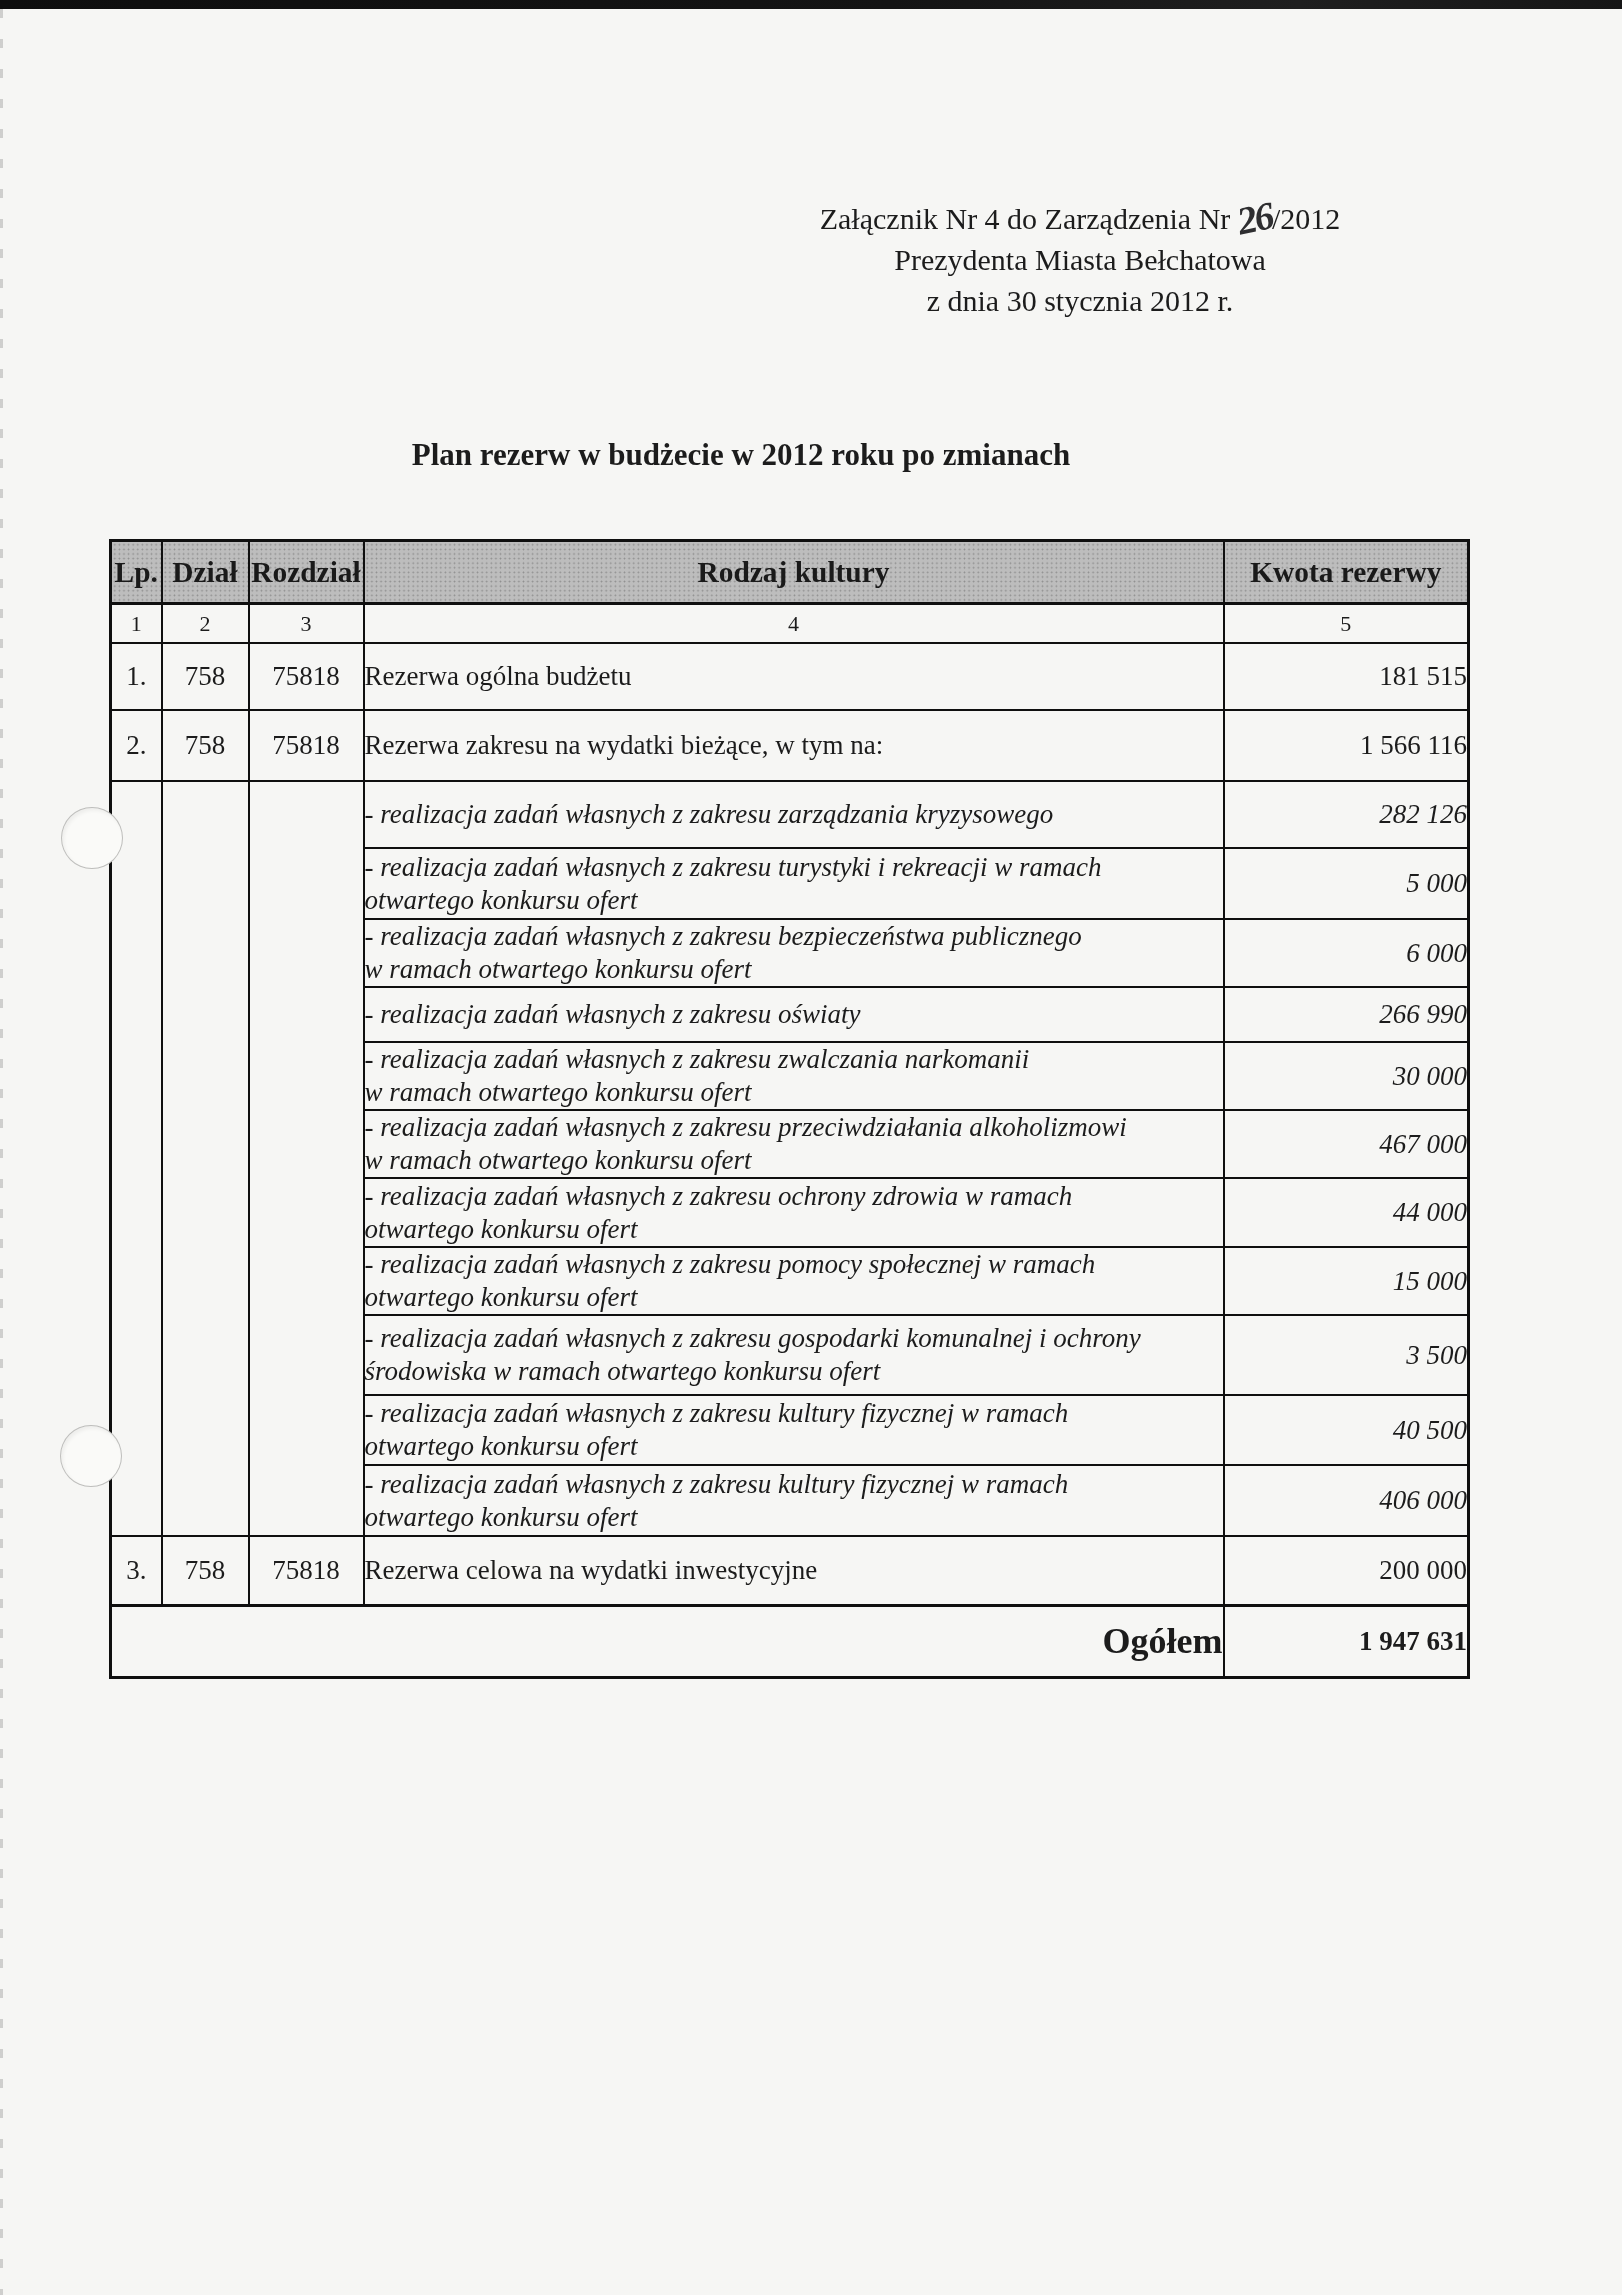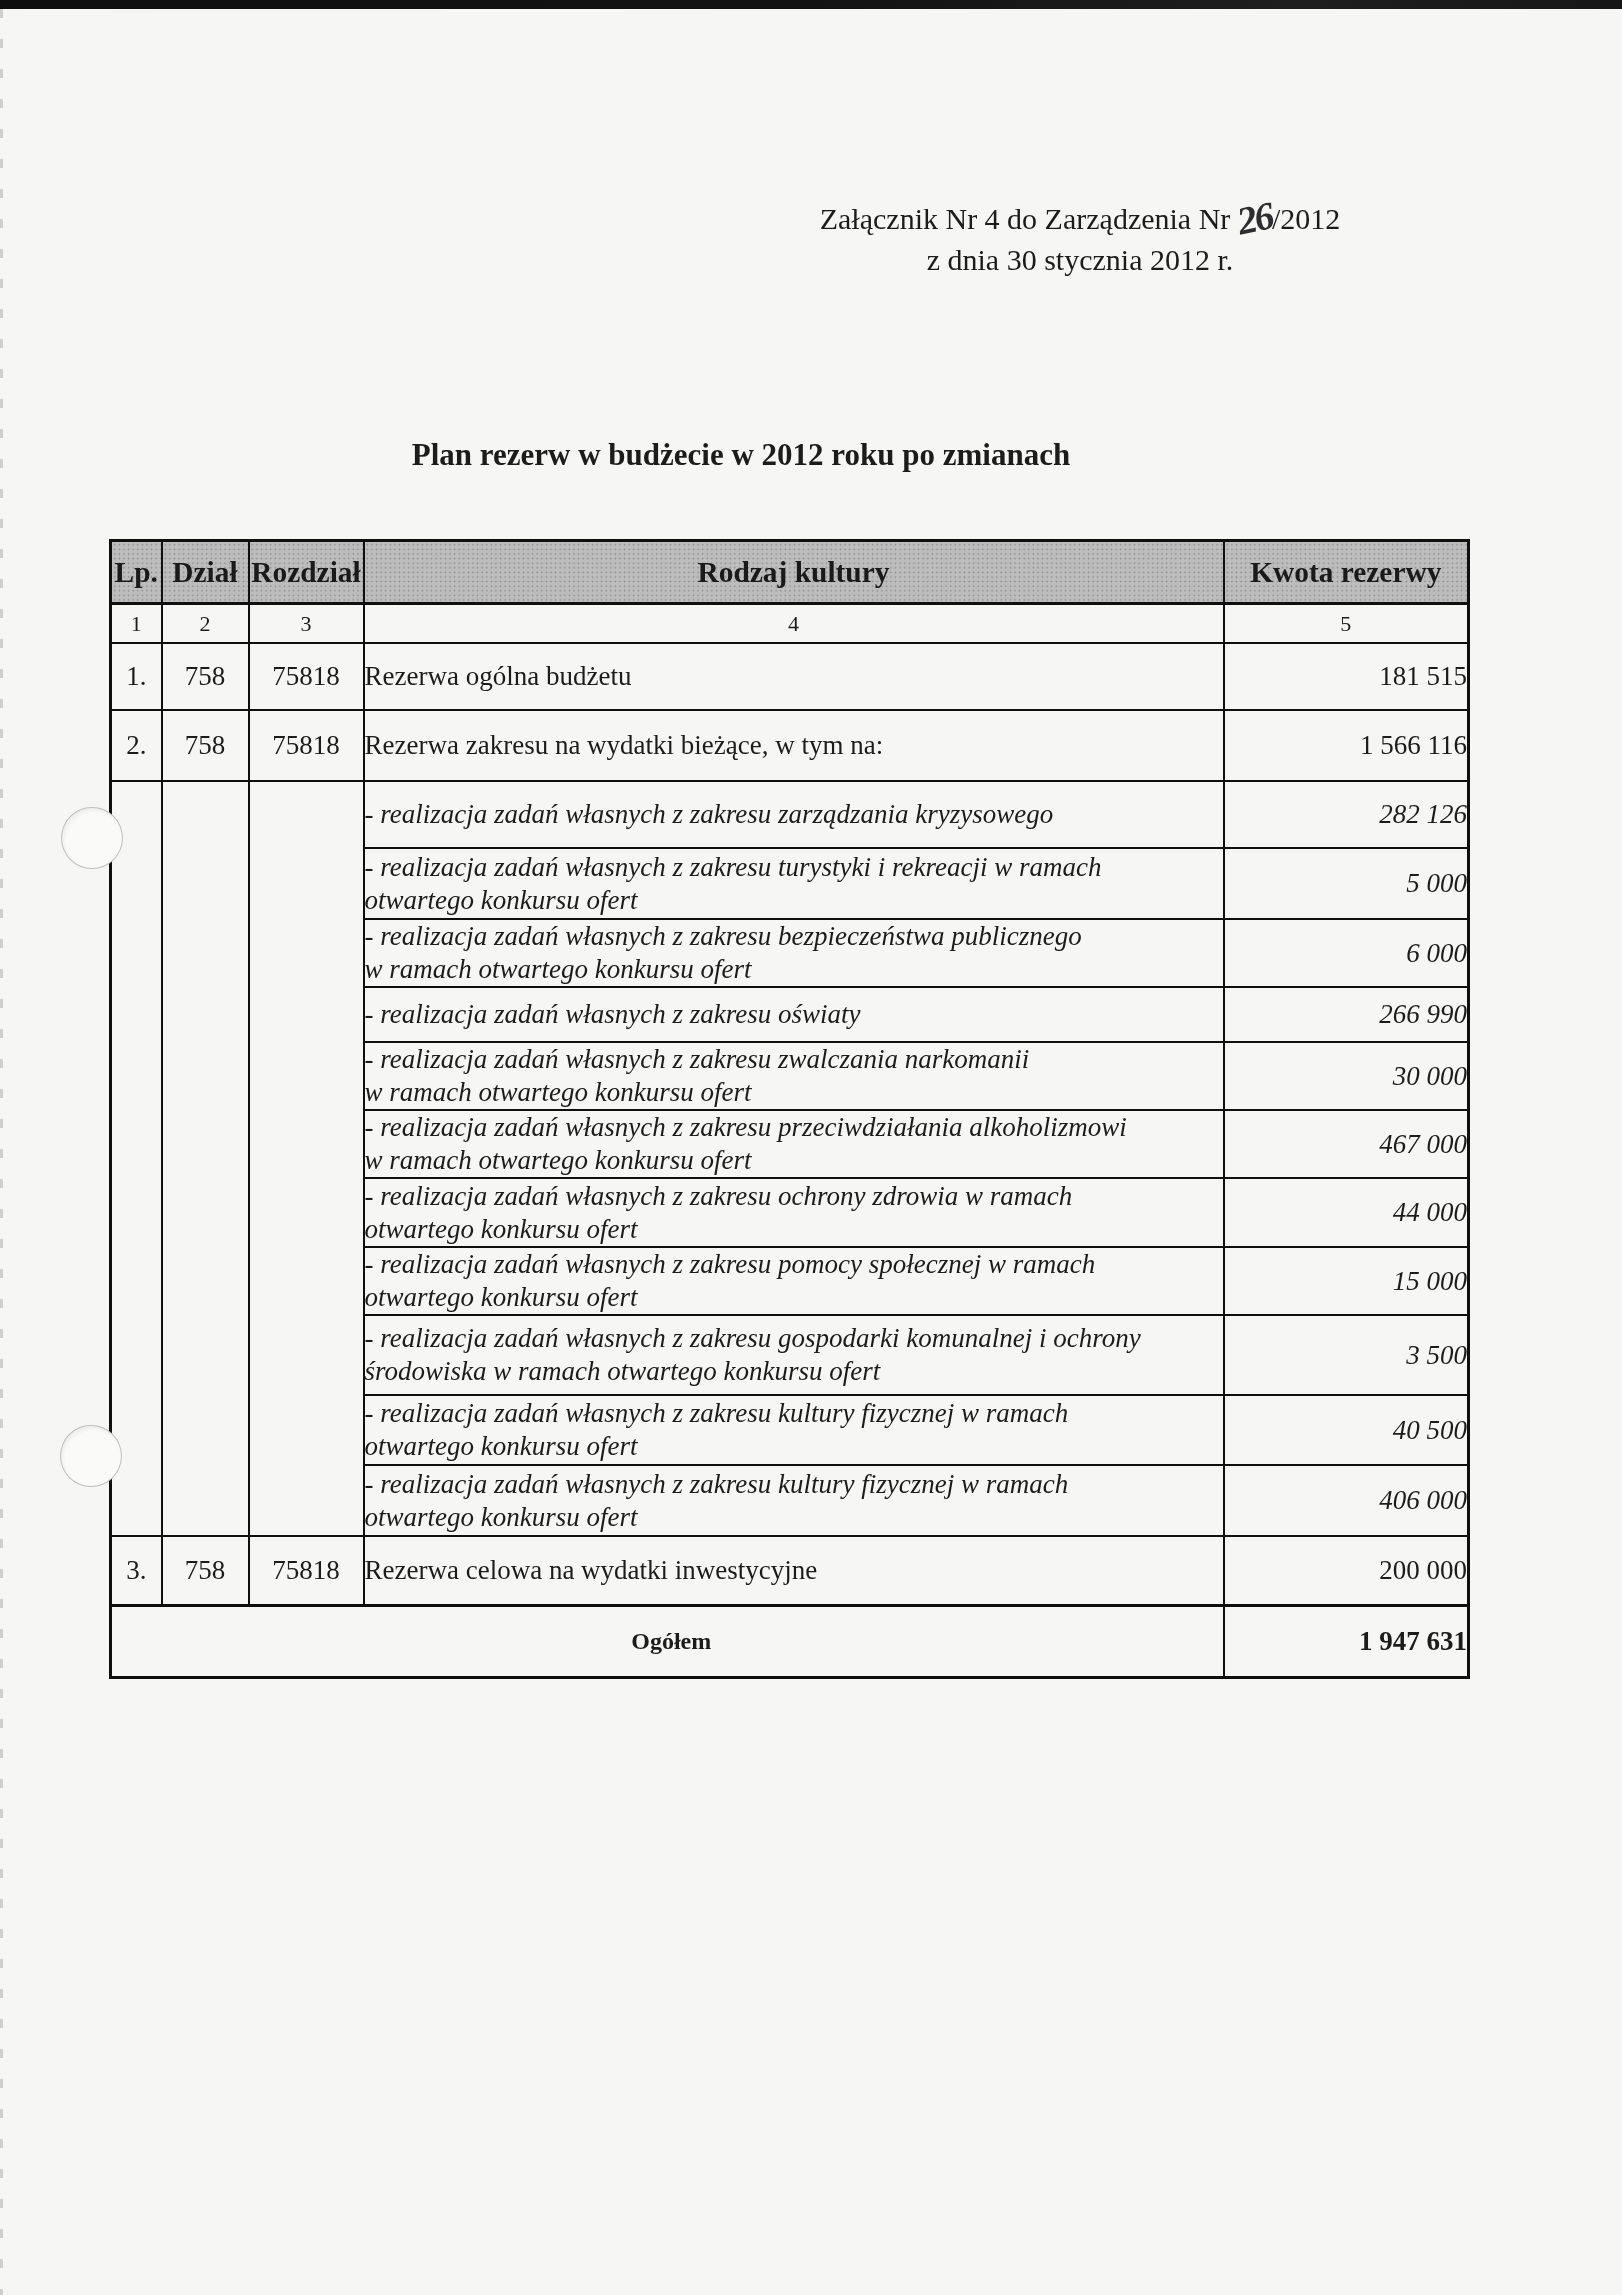--- a/index.html
+++ b/index.html
@@ -104,21 +104,21 @@
     font-style: italic;
     white-space: pre-line;
     line-height: 33px;
   }
   tr.subrow td.amount { font-style: italic; margin-top: 15px; }
   tr.totalrow td {
     height: 69px;
     font-weight: bold;
     border-top-width: 3.3px;
   }
-  tr.totalrow td.label { text-align: center; font-size: 24px; padding-left: 8px; }
+  tr.totalrow td.label { text-align: right; font-size: 36px; padding-left: 8px; }
   .punch {
     position: absolute;
     width: 60px; height: 60px;
     border-radius: 50%;
     background: #fafaf8;
     border: 1.3px solid rgba(140,140,138,0.55);
     box-shadow: inset 2px 2.6px 3.9px rgba(0,0,0,0.05);
     z-index: 5;
   }
   #punch1 { left: 61px; top: 807px; }
@@ -127,20 +127,21 @@
 </head>
 <body>
 
 <div class="scan-top-edge"></div>
 <div class="scan-left-speckle"></div>
 <div class="punch" id="punch1"></div>
 <div class="punch" id="punch2"></div>
 
 <div class="doc-header">
   <div><span>Załącznik Nr 4 do Zarządzenia Nr</span><span class="hw">26</span><span>/2012</span></div>
+  <div>Prezydenta Miasta Bełchatowa</div>
   <div>z dnia 30 stycznia 2012 r.</div>
 </div>
 
 <div class="doc-title">Plan rezerw w budżecie w 2012 roku po zmianach</div>
 
 <table class="budget">
   <colgroup>
     <col style="width:51px">
     <col style="width:87px">
     <col style="width:115px">

